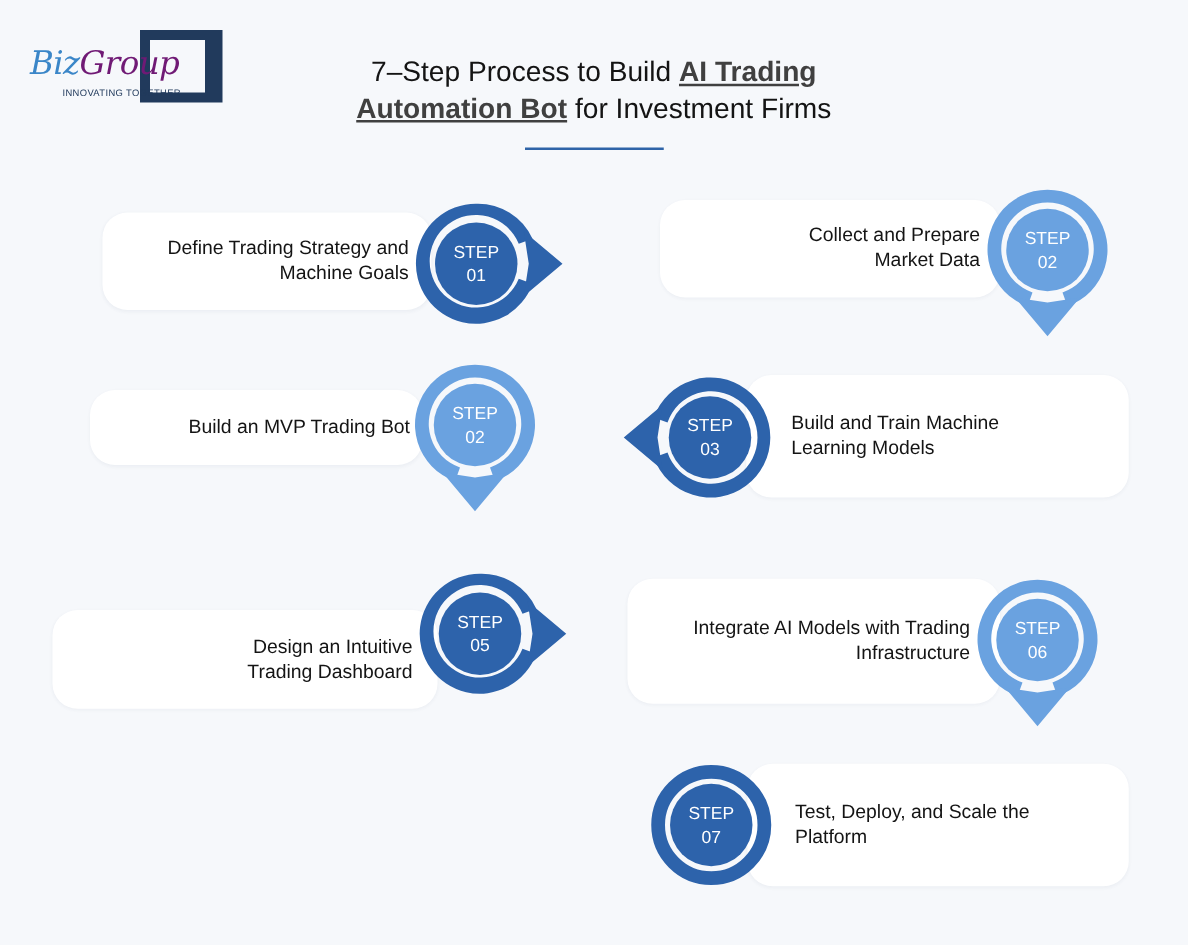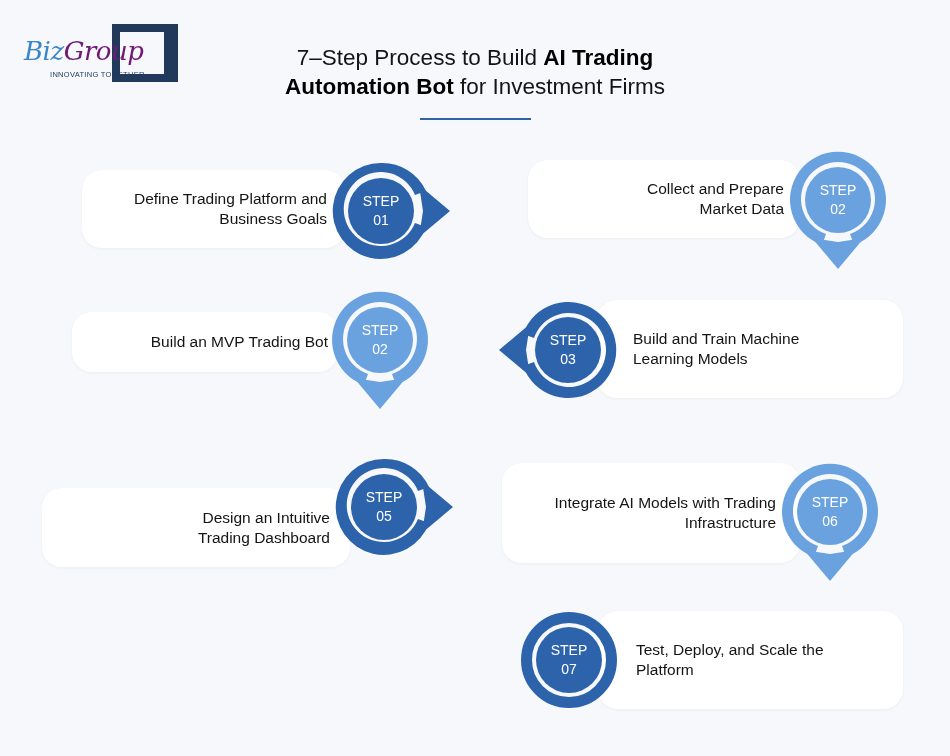--- a/index.html
+++ b/index.html
@@ -30,21 +30,21 @@
     position:absolute; left:8px; top:46px;
     font-size:7.5px; letter-spacing:0.3px; color:#213a5c;
     white-space:nowrap;
     margin-left:20px;
   }
 
   .title {
     position:absolute; left:230px; top:43px; width:490px;
     text-align:center; font-size:22.5px; line-height:29px; color:#141414;
   }
-  .title .hl { color:#000000; font-weight:bold; }
+  .title .hl { color:#404040; font-weight:bold;text-decoration:underline; }
   .title-rule {
     position:absolute; left:420px; top:118px; width:111px; height:2px;
     background:#2f64a8;
   }
 
   .card {
     position:absolute; background:#ffffff; border-radius:20px;
     box-shadow:0 1px 3px rgba(30,50,90,0.05);
     display:flex; align-items:center;
     font-size:15.5px; line-height:20px; color:#141414;
@@ -73,21 +73,21 @@
   <div class="tag">INNOVATING TOGETHER</div>
 </div>
 
 <div class="title">
   <span>7–Step Process to Build </span><span class="hl">AI Trading</span><br>
   <span class="hl">Automation Bot</span><span> for Investment Firms</span>
 </div>
 <div class="title-rule"></div>
 
 <div class="card right-text" style="left:82px; top:170px; width:263px; height:78px; padding-right:18px; box-sizing:border-box;">
-  <div class="txt" style="max-width:225px;">Define Trading Platform and Business Goals</div>
+  <div class="txt" style="max-width:225px;">Define Trading Strategy and Machine Goals</div>
 </div>
 <div class="badge" style="left:333px; top:163px; width:96px; height:96px;">
   <svg width="96" height="96" viewBox="0 0 96 96">
     <path d="M48 0 A48 48 0 1 0 93 64 L82 60 A37 37 0 1 1 82 32 L93 28 A48 48 0 0 0 48 0 Z" fill="#2d63ab"></path>
     <polygon points="86,22 117,48 86,74 90,48" fill="#2d63ab"></polygon>
     <circle cx="48" cy="48" r="33" fill="#2d63ab"></circle>
   </svg>
   <div class="lbl">
     <span>STEP</span>
     <span>01</span>

